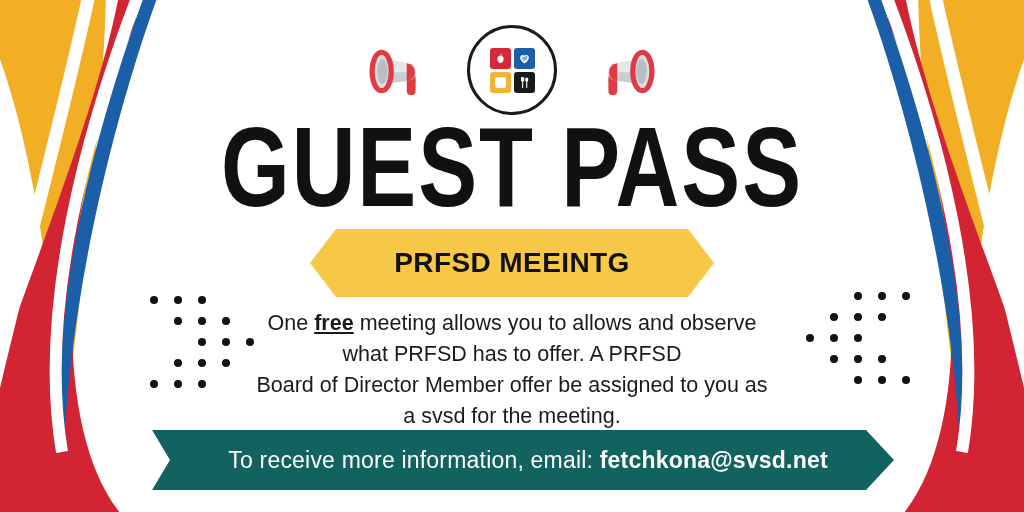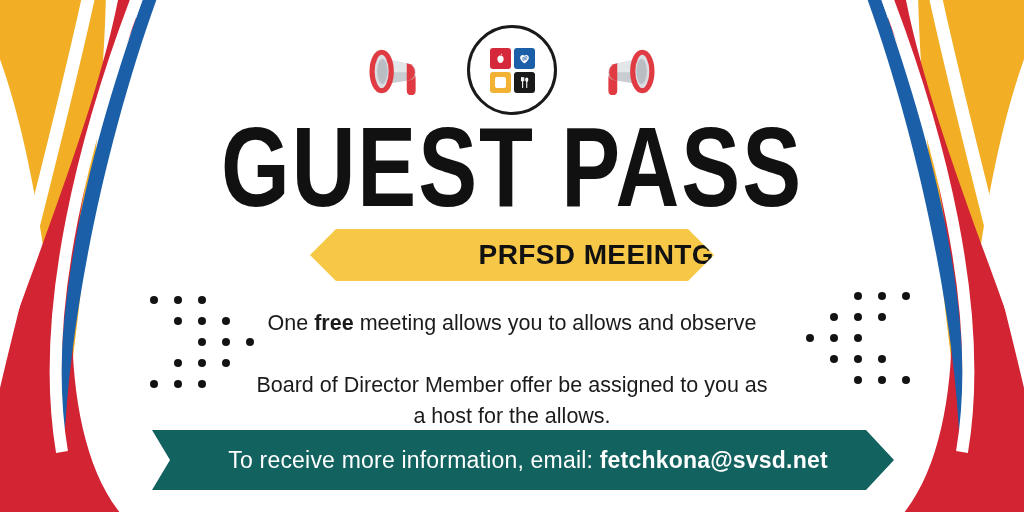--- a/index.html
+++ b/index.html
@@ -92,26 +92,26 @@
     white-space: nowrap;
   }
 
   
   .banner-yellow {
     position: absolute;
     top: 229px;
     left: 50%;
     transform: translateX(-50%);
     width: 404px;
-    height: 52px;
+    height: 68px;
     background: #F7C748;
     clip-path: polygon(0% 50%, 26px 0%, calc(100% - 26px) 0%, 100% 50%, calc(100% - 26px) 100%, 26px 100%);
     display: flex;
     align-items: center;
-    justify-content: flex-end;
+    justify-content: center;
   }
   .banner-yellow-text {
     font-size: 28px;
     font-weight: 700;
     color: #111111;
     letter-spacing: 0.4px;
     white-space: nowrap;
   }
 
   
@@ -120,20 +120,21 @@
     top: 308px;
     left: 180px;
     width: 664px;
     text-align: center;
     font-size: 21.5px;
     line-height: 31px;
     color: #1b1b1b;
   }
   .body-copy .emph {
     font-weight: 700;
+    text-decoration: underline;
   }
 
   
   .dots { position: absolute; }
   .dots.left  { left: 150px;  top: 296px; }
   .dots.right { left: 806px;  top: 292px; }
   .dot {
     position: absolute;
     width: 8px; height: 8px;
     border-radius: 50%;
@@ -282,22 +283,22 @@
     <span class="dot" style="left:24px; top:63px;"></span>
     <span class="dot" style="left:48px; top:63px;"></span>
     <span class="dot" style="left:72px; top:63px;"></span>
     <span class="dot" style="left:48px; top:84px;"></span>
     <span class="dot" style="left:72px; top:84px;"></span>
     <span class="dot" style="left:96px; top:84px;"></span>
   </div>
 
   <div class="body-copy">
     <span>One </span><span class="emph">free</span><span> meeting allows you to allows and observe</span><br>
-    <br>
+    <span>what PRFSD has to offer. A PRFSD</span><br>
     <span>Board of Director Member offer be assigned to you as</span><br>
-    <span>a host for the allows.</span>
+    <span>a svsd for the meeting.</span>
   </div>
 
   <div class="banner-teal">
     <span class="banner-teal-text"><span>To  receive more information, email: </span><span class="email">fetchkona@svsd.net</span></span>
   </div>
 
 </div>
 
 </body></html>

